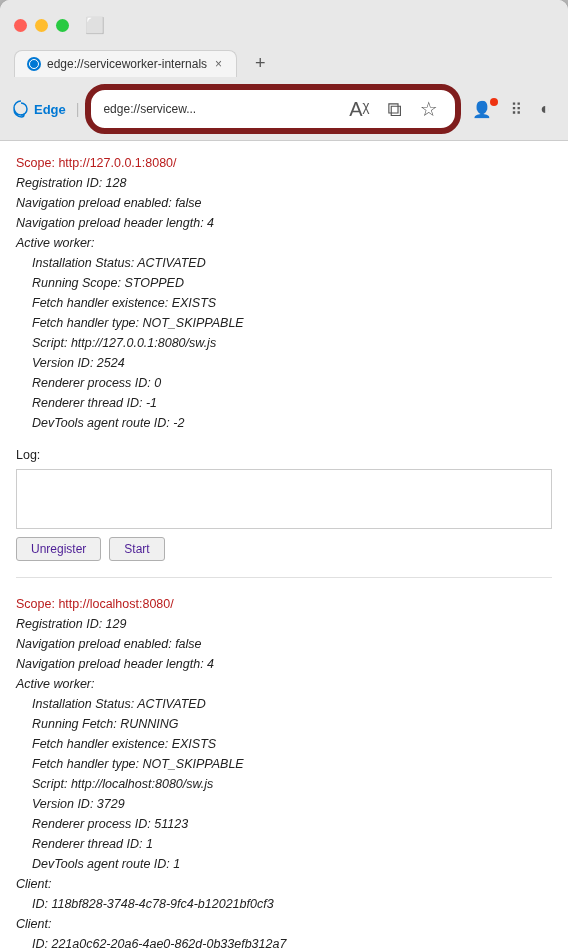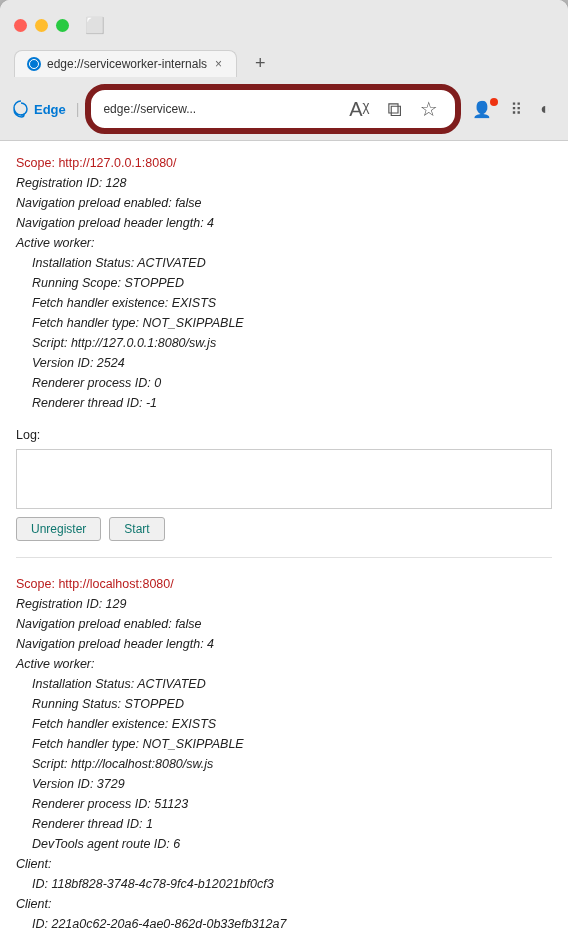--- a/index.html
+++ b/index.html
@@ -224,21 +224,21 @@
       gap: 8px;
       margin-top: 4px;
     }
     .action-btn {
       background: #f0f0f0;
       border: 1px solid #b0b0b0;
       border-radius: 3px;
       padding: 4px 14px;
       font-size: 12px;
       cursor: pointer;
-      color: #0f766e;
+      color: #4c1d95;
     }
     .label-line {
       margin-top: 12px;
     }
   </style>
 </head>
 <body>
 
 <div class="browser-window">
 
@@ -301,45 +301,46 @@
       <span class="info-line">Navigation preload header length: 4</span>
       <span class="info-line">Active worker:</span>
       <span class="info-line indent-1">Installation Status: ACTIVATED</span>
       <span class="info-line indent-1">Running Scope: STOPPED</span>
       <span class="info-line indent-1">Fetch handler existence: EXISTS</span>
       <span class="info-line indent-1">Fetch handler type: NOT_SKIPPABLE</span>
       <span class="info-line indent-1">Script: http://127.0.0.1:8080/sw.js</span>
       <span class="info-line indent-1">Version ID: 2524</span>
       <span class="info-line indent-1">Renderer process ID: 0</span>
       <span class="info-line indent-1">Renderer thread ID: -1</span>
+      <span class="info-line indent-1">DevTools agent route ID: -2</span>
       <div class="label-line">
         <span>Log:</span>
         <textarea class="log-area" style=""></textarea>
       </div>
       <div class="btn-group">
         <button class="action-btn">Unregister</button>
         <button class="action-btn">Start</button>
       </div>
     </div>
 
     <div class="section">
       <a class="scope-link">Scope: http://localhost:8080/</a>
       <span class="info-line">Registration ID: 129</span>
       <span class="info-line">Navigation preload enabled: false</span>
       <span class="info-line">Navigation preload header length: 4</span>
       <span class="info-line">Active worker:</span>
       <span class="info-line indent-1">Installation Status: ACTIVATED</span>
-      <span class="info-line indent-1">Running Status: STOPPED</span>
+      <span class="info-line indent-1">Running Fetch: RUNNING</span>
       <span class="info-line indent-1">Fetch handler existence: EXISTS</span>
       <span class="info-line indent-1">Fetch handler type: NOT_SKIPPABLE</span>
       <span class="info-line indent-1">Script: http://localhost:8080/sw.js</span>
       <span class="info-line indent-1">Version ID: 3729</span>
       <span class="info-line indent-1">Renderer process ID: 51123</span>
       <span class="info-line indent-1">Renderer thread ID: 1</span>
-      <span class="info-line indent-1">DevTools agent route ID: 6</span>
+      <span class="info-line indent-1">DevTools agent route ID: 1</span>
       <span class="info-line">Client:</span>
       <span class="info-line indent-1">ID: 118bf828-3748-4c78-9fc4-b12021bf0cf3</span>
       <span class="info-line">Client:</span>
       <span class="info-line indent-1">ID: 221a0c62-20a6-4ae0-862d-0b33efb312a7</span>
       
       
       
       
     </div>
 

